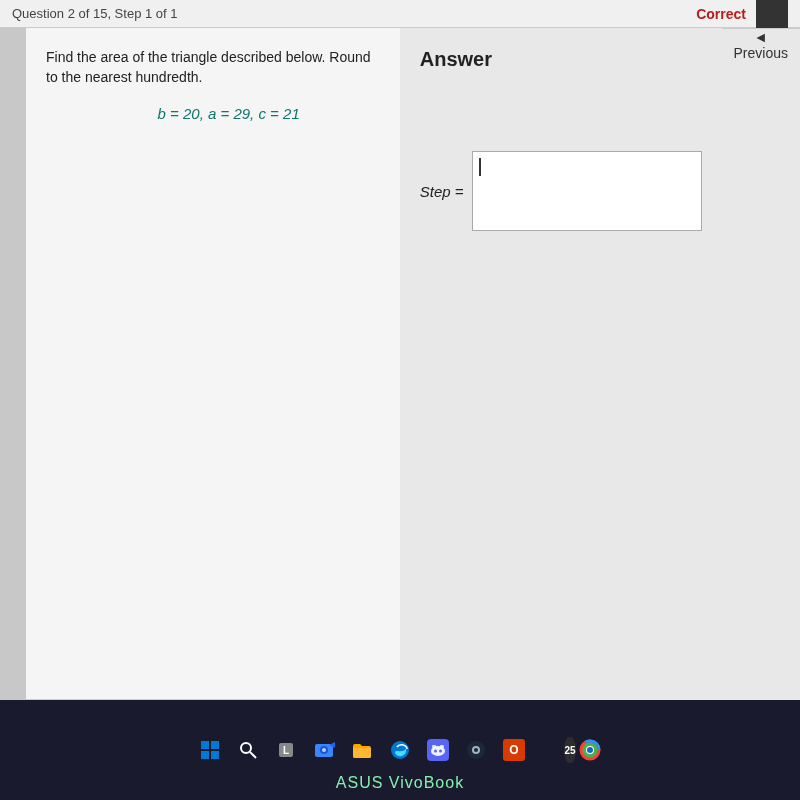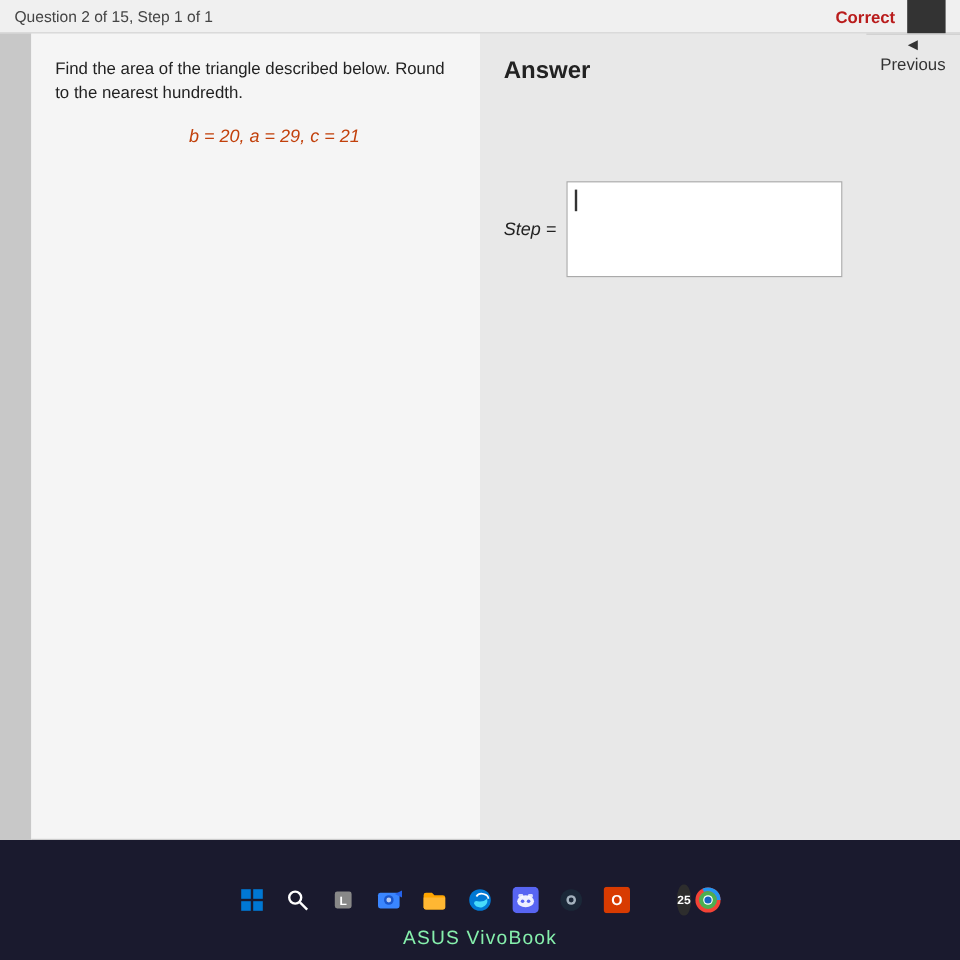--- a/index.html
+++ b/index.html
@@ -69,21 +69,21 @@
 
     .question-text {
       font-size: 14px;
       color: #222;
       margin-bottom: 18px;
       line-height: 1.4;
     }
 
     .equation-line {
       font-size: 15px;
-      color: #c2410c;
+      color: #0f766e;
       text-align: right;
       padding-right: 80px;
       font-style: italic;
     }
 
     
     .answer-section {
       background: #e8e8e8;
       flex: 1;
       padding: 20px 20px 0 20px;

